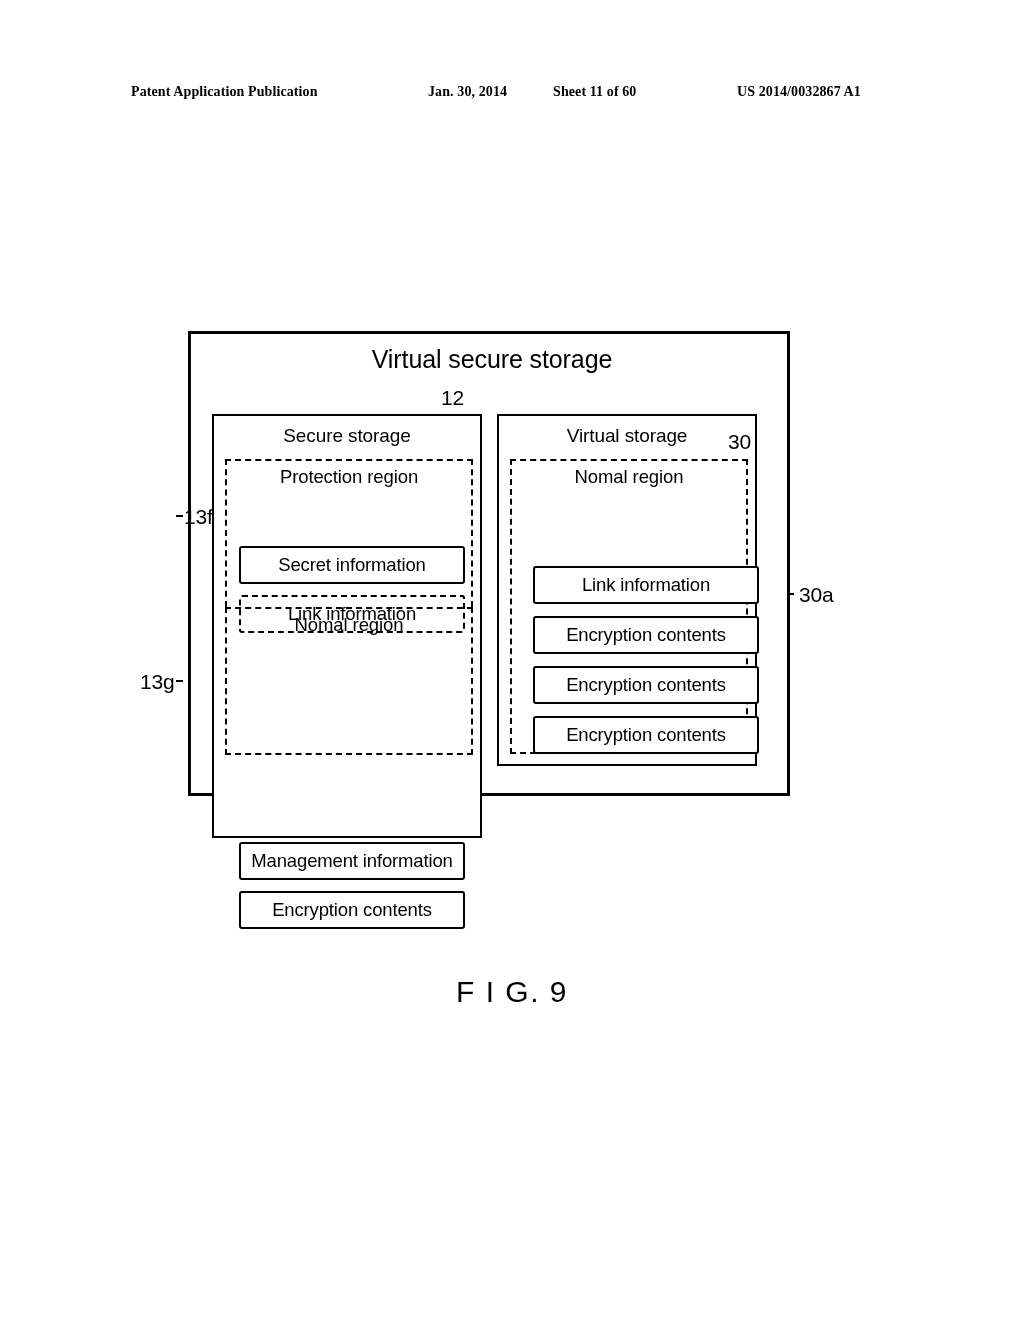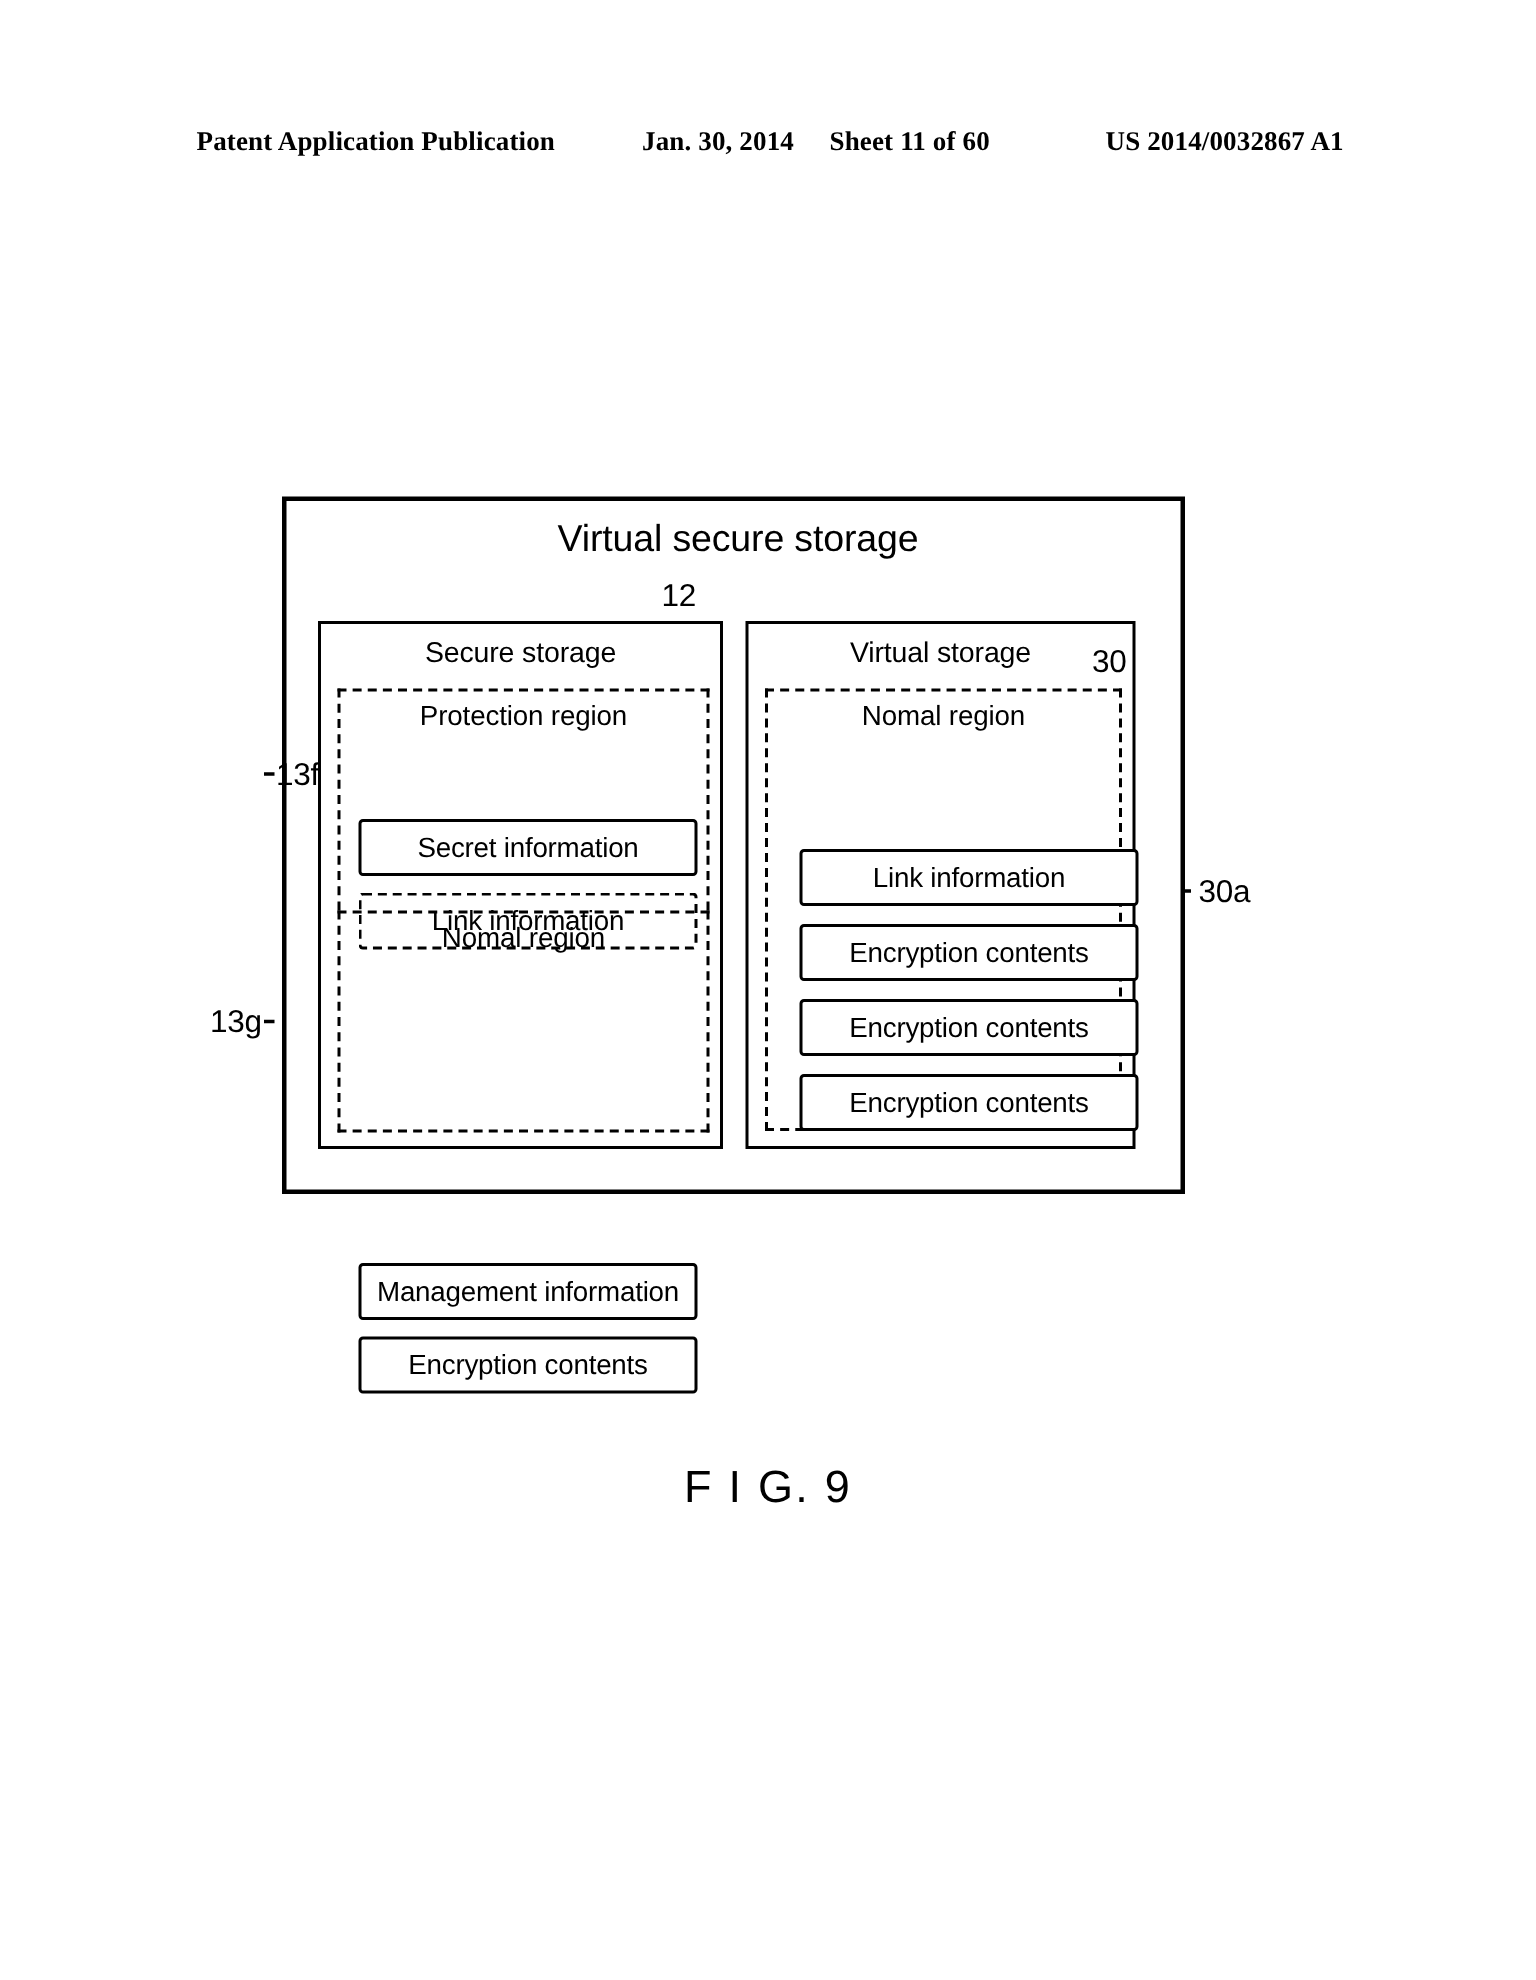--- a/index.html
+++ b/index.html
@@ -19,21 +19,21 @@
 
   
   .page-header {
     position: absolute;
     left: 0;
     top: 84px;
     width: 1024px;
     height: 28px;
     font-family: "Liberation Serif", serif;
     font-weight: bold;
-    font-size: 18px;
+    font-size: 14px;
     letter-spacing: 0.1px;
     white-space: nowrap;
   }
   .hdr-pub   { position: absolute; left: 131px;  top: 0; }
   .hdr-date  { position: absolute; left: 428px;  top: 0; }
   .hdr-sheet { position: absolute; left: 553px;  top: 0; }
   .hdr-num   { position: absolute; left: 705px;  top: 0; margin-left: 32px; }
 
   
   #figure {
@@ -65,21 +65,21 @@
     letter-spacing: -0.1px;
   }
 
   
   .col-box {
     position: absolute;
     border: 2.5px solid #000;
     box-sizing: border-box;
     background: #fff;
   }
-  .col-secure   { left: 212px; top: 414px; width: 270px; height: 352px; }
+  .col-secure   { left: 212px; top: 414px; width: 270px; height: 424px; }
   .col-extended { left: 497px; top: 414px; width: 260px; height: 352px; }
 
   .col-title {
     position: absolute;
     left: 0;
     top: 9px;
     width: 100%;
     text-align: center;
     font-size: 19px;
     letter-spacing: -0.1px;

